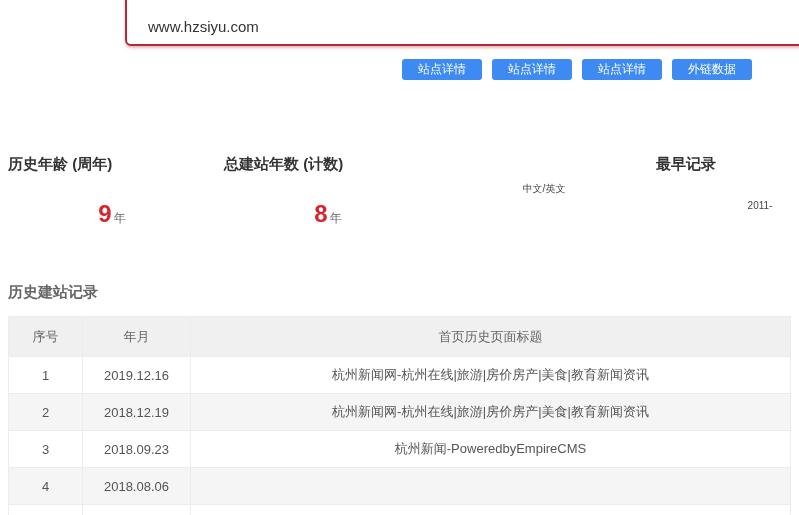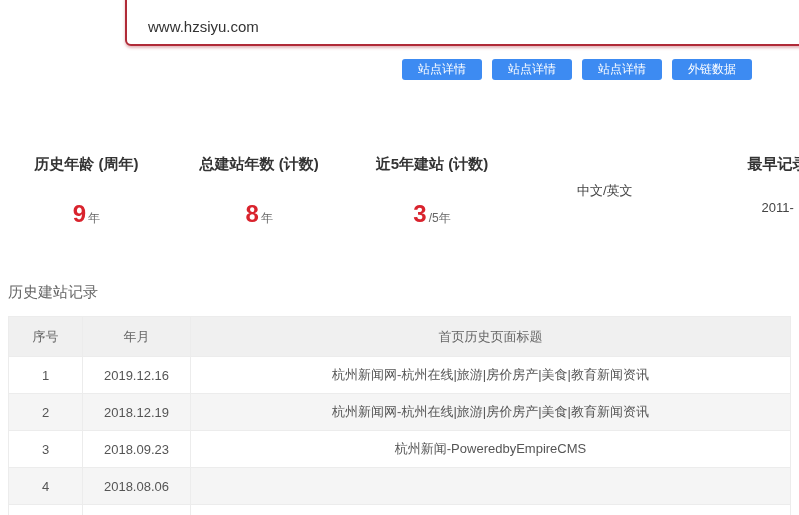--- a/index.html
+++ b/index.html
@@ -20,31 +20,31 @@
   .btn-row { position:absolute; left:402px; top:59px; display:flex; gap:10px; }
   .btn {
     background:#3d8bf2; color:#fff; border:none; border-radius:3px;
     font-size:12px; padding:4px 16px; height:21px; line-height:13px;
     cursor:pointer; white-space:nowrap;
     font-family:"Liberation Sans","DejaVu Sans",sans-serif;
   }
 
   
   .stats { position:absolute; left:0; top:155px; width:864px; display:flex; }
-  .stat { flex:1; text-align:center; }
+  .stat { flex:1; text-align:left;padding-left:8px; }
   .stat-label { font-size:15px; font-weight:bold; color:#333; height:18px; }
   .stat-value { margin-top:27px; height:30px; display:flex;
                 justify-content:center; align-items:baseline; }
   .stat-num  { font-size:24px; font-weight:bold; color:#d9232d; }
   .stat-unit { font-size:12px; color:#666; margin-left:2px; }
-  .stat-plain{ font-size:13px; color:#444; }
+  .stat-plain{ font-size:10px; color:#444; }
 
   
   .section-title { position:absolute; left:8px; top:283px;
-                   font-size:15px; font-weight:normal; color:#666; }
+                   font-size:15px; font-weight:bold; color:#666; }
   table.history {
     position:absolute; left:8px; top:316px; width:783px;
     border-collapse:collapse; font-size:13px; color:#555; table-layout:fixed;
   }
   table.history th, table.history td {
     border:1px solid #ececec; text-align:center; font-weight:normal;
     overflow:hidden; white-space:nowrap;
   }
   table.history th { background:#f0f0f0; height:40px; color:#666; }
   table.history td { height:37px; background:#fff; }
@@ -70,27 +70,20 @@
     <div class="stat-value">
       <span class="stat-num">9</span>
       <span class="stat-unit">年</span>
     </div>
   </div>
   <div class="stat">
     <div class="stat-label">总建站年数 (计数)</div>
     <div class="stat-value">
       <span class="stat-num">8</span>
       <span class="stat-unit">年</span>
-    </div>
-  </div>
-  <div class="stat">
-    <div class="stat-label">近5年建站 (计数)</div>
-    <div class="stat-value">
-      <span class="stat-num">3</span>
-      <span class="stat-unit">/5年</span>
     </div>
   </div>
   <div class="stat">
     <div class="stat-value">
       <span class="stat-plain">中文/英文</span>
     </div>
   </div>
   <div class="stat">
     <div class="stat-label">最早记录</div>
     <div class="stat-value">

